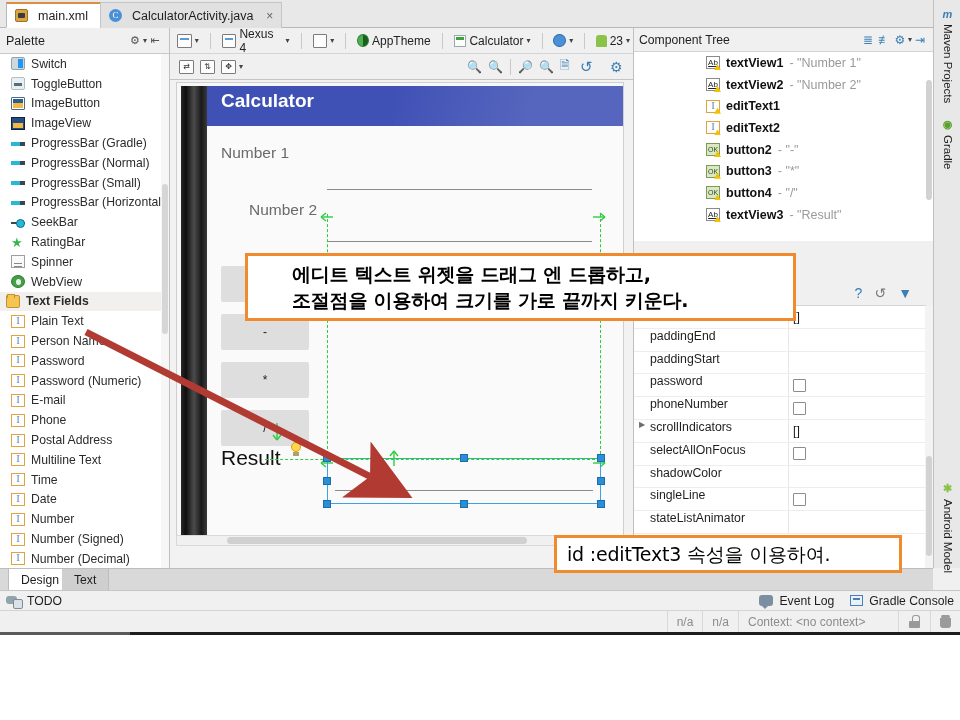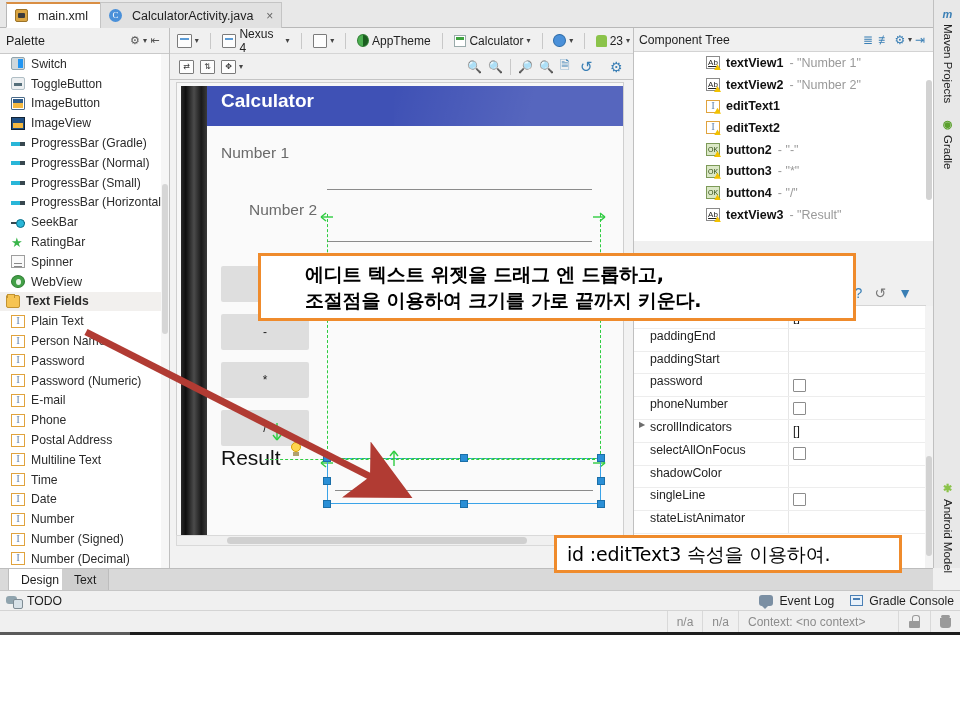--- a/index.html
+++ b/index.html
@@ -714,21 +714,21 @@
 
   <svg class="redarrow" viewBox="0 0 960 720">
     <defs>
       <marker id="ah" markerWidth="9" markerHeight="9" refX="3" refY="4.5" orient="auto">
         <path d="M0,0 L9,4.5 L0,9 L2.2,4.5 Z" fill="#b13b33"></path>
       </marker>
     </defs>
     <path d="M86,332 L375,479" stroke="#b13b33" stroke-width="7" fill="none" marker-end="url(#ah)"></path>
   </svg>
 
-  <div class="callout callout1" style="left:258px; top:253px; width:598px; height:68px;padding-left:44px;">
+  <div class="callout callout1" style="left:245px; top:253px; width:551px; height:68px;padding-left:44px;">
     <div class="l">에디트 텍스트 위젯을 드래그 엔 드롭하고,</div>
     <div class="l">조절점을 이용하여 크기를 가로 끝까지 키운다.</div>
   </div>
 
   <div class="callout callout2" style="left:554px; top:535px; width:348px; height:38px;">
     <div class="l">id :editText3 속성을 이용하여.</div>
   </div>
 
 </div>
 

